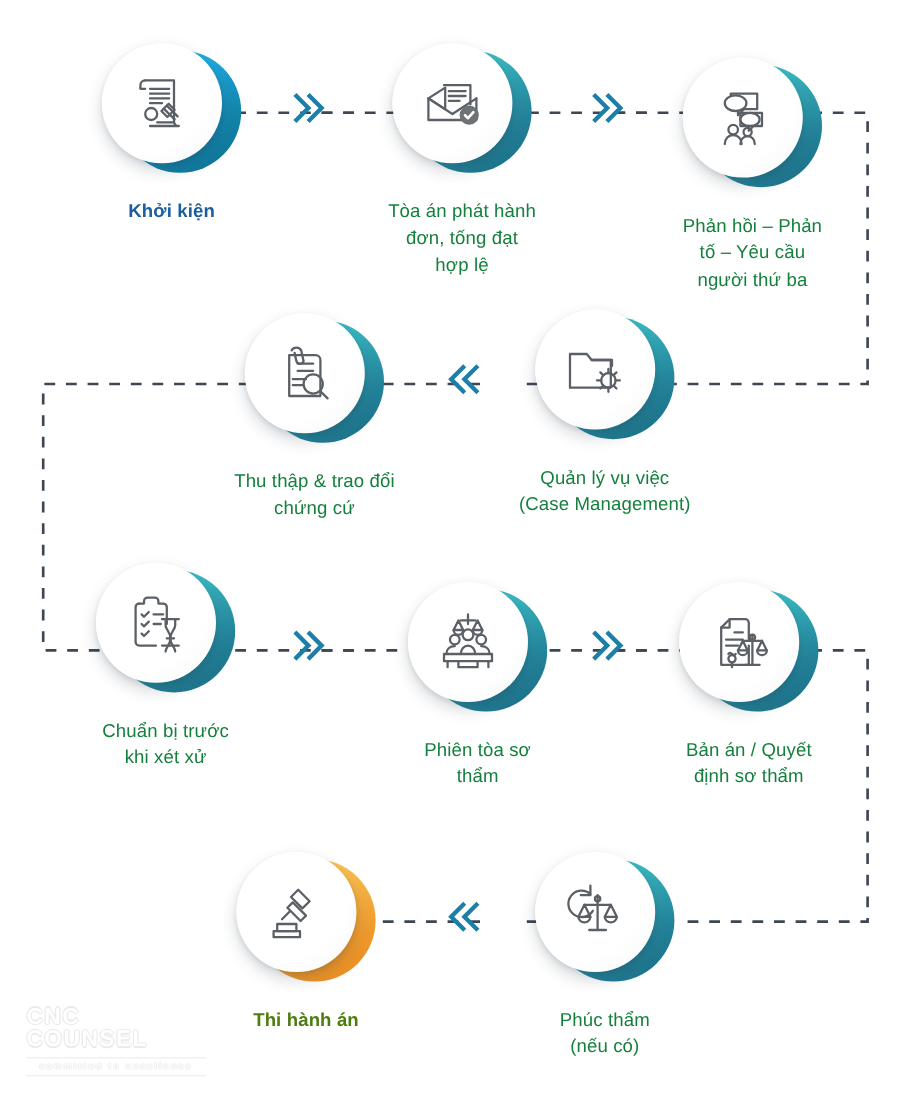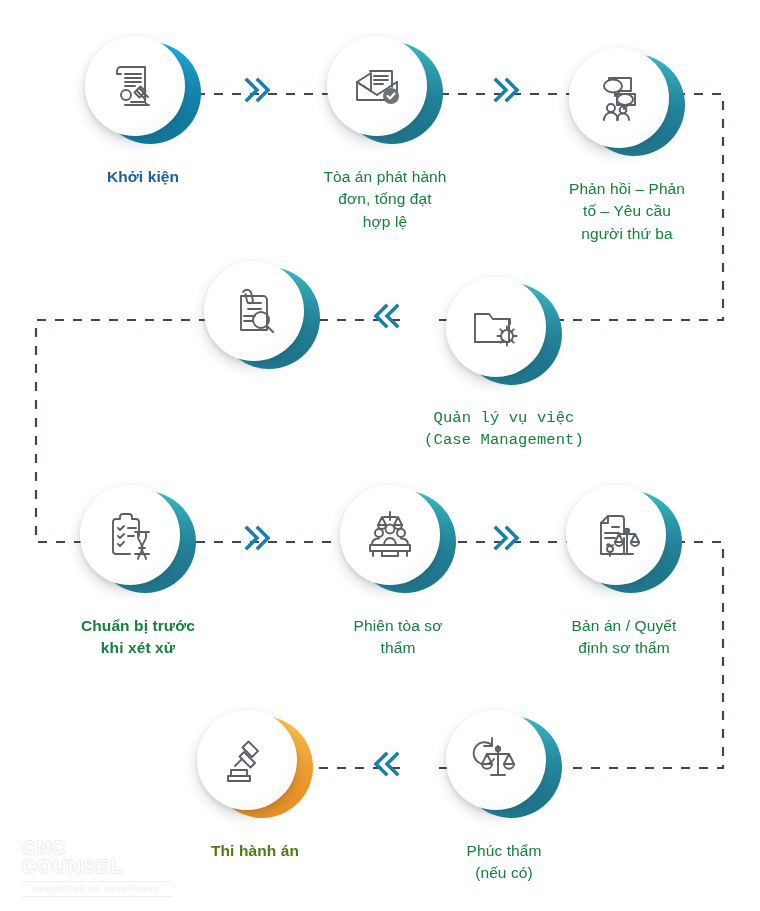--- a/index.html
+++ b/index.html
@@ -167,40 +167,41 @@
         <path d="M15 13h22a4 4 0 0 1 4 4v30H15z"></path>
         <path d="M22 20h13M22 26h13M18 33h11M18 38h8"></path>
         <path d="M17 9c2-3 6-3 8 0l2 9c-1 3-5 3-6 0l-1.5-7"></path>
         <circle cx="35" cy="37" r="8"></circle>
         <path d="M41 43l6 6"></path>
       </g>
               </svg>
             </span>
           </div>
         </div>
-      </div>
-      <div class="node" style="left: 414px; top: 277px; font-family: Liberation Mono, monospace;">
+        <div class="node-label">Thu thập &amp; trao đổi<br>chứng cứ</div>
+      </div>
+      <div class="node" style="left: 414px; top: 258px;">
         <div class="disc-wrap">
           <div class="back-disc teal"></div>
           <div class="front-disc">
             <span>
               <svg width="56" height="56" viewBox="0 0 56 56">
       <g stroke="#5b6066" stroke-width="1.9" fill="none" stroke-linecap="round" stroke-linejoin="round">
         <path d="M7 43V15h14l4 5h17v5"></path>
         <path d="M7 43h34V20H25"></path>
         <circle cx="39" cy="37" r="6"></circle>
         <path d="M39 27.5v3.5M39 43v3.5M29.5 37H33M45 37h3.5M32.3 30.3l2.5 2.5M43.2 41.2l2.5 2.5M45.7 30.3l-2.5 2.5M34.8 41.2l-2.5 2.5"></path>
       </g>
               </svg>
             </span>
           </div>
         </div>
         <div class="node-label">Quản lý vụ việc<br>(Case Management)</div>
       </div>
-      <div class="node" style="left: 48px; top: 485px; font-weight: bold;">
+      <div class="node" style="left: 48px; top: 469px;">
         <div class="disc-wrap">
           <div class="back-disc teal"></div>
           <div class="front-disc">
             <span>
               <svg width="56" height="56" viewBox="0 0 56 56">
       <g stroke="#5b6066" stroke-width="1.9" fill="none" stroke-linecap="round" stroke-linejoin="round">
         <path d="M14 12h4v-2a3 3 0 0 1 3-3h6a3 3 0 0 1 3 3v2h4a3 3 0 0 1 3 3v14"></path>
         <path d="M14 12a3 3 0 0 0-3 3v29a3 3 0 0 0 3 3h14"></path>
         <path d="M16 21l2 2 4-4M16 29l2 2 4-4M16 37l2 2 4-4"></path>
         <path d="M26 21h8M26 29h6"></path>

